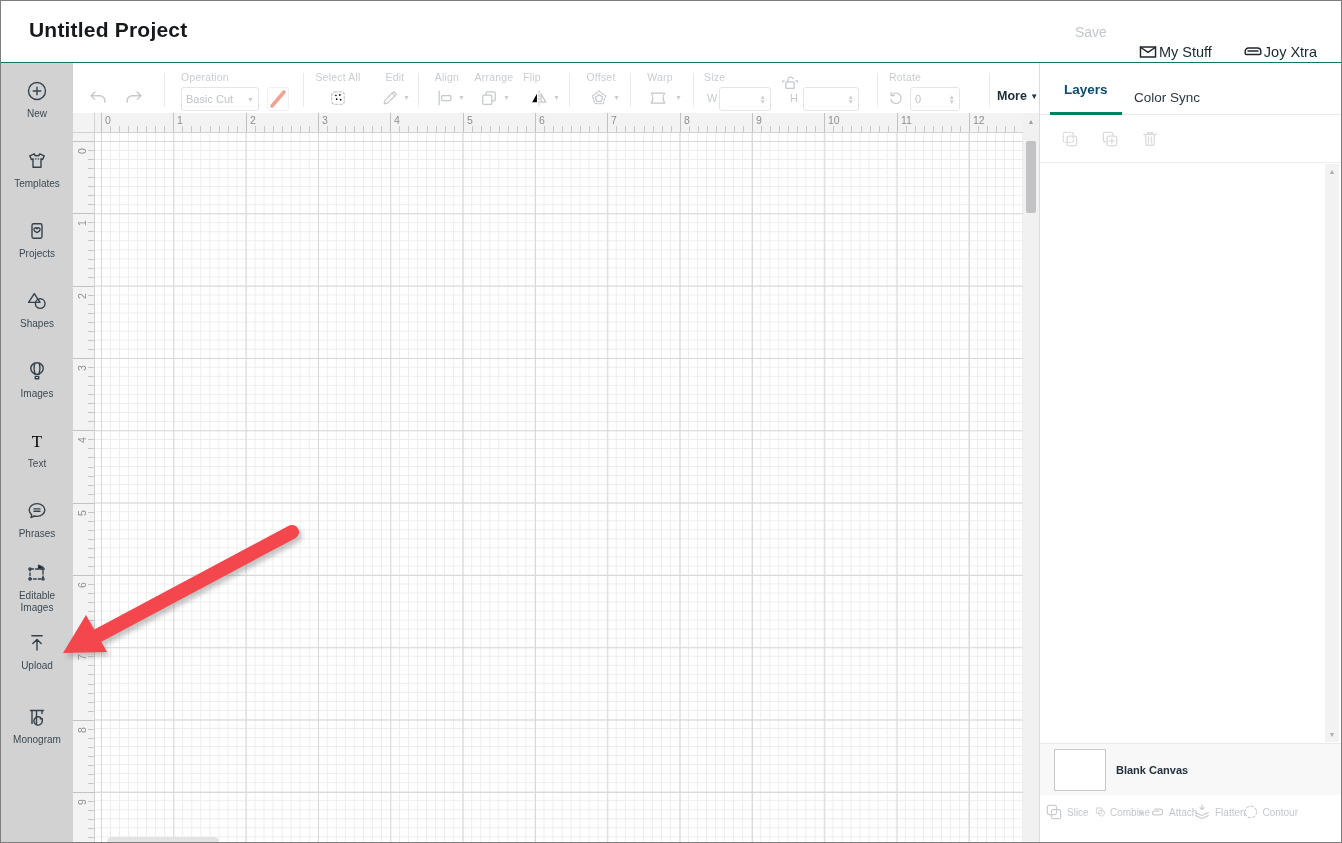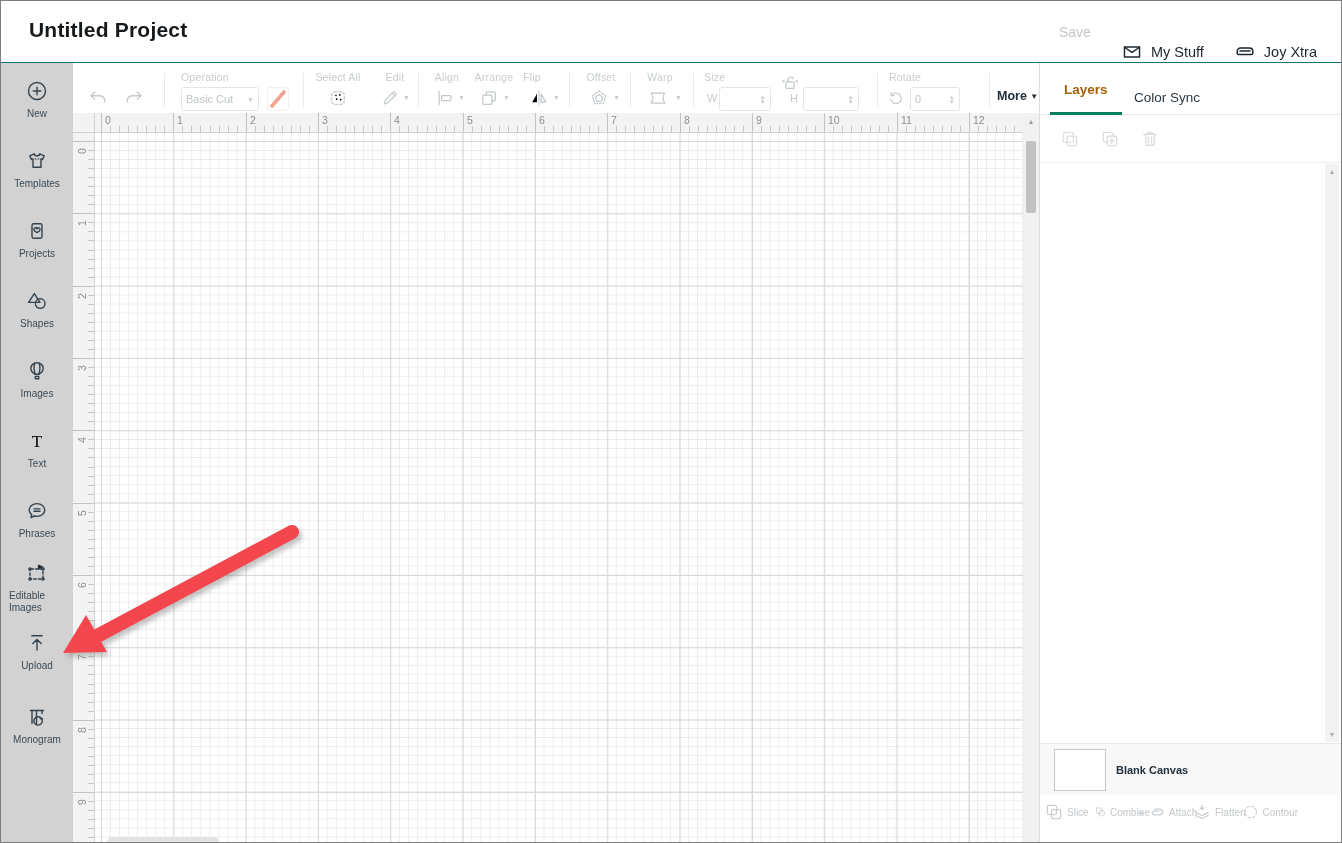--- a/index.html
+++ b/index.html
@@ -7,29 +7,29 @@
   #app { position:relative; width:1342px; height:843px; background:#fff;
          border:1px solid #7e7e7e; overflow:hidden; }
   .abs { position:absolute; }
 
   
   .header { position:absolute; left:0; top:0; width:1342px; height:62px; background:#fff;
             border-bottom:1px solid #0f766e; z-index:5; }
   .title { position:absolute; left:28px; top:17px; font-size:21px; font-weight:700; color:#15191c; letter-spacing:.2px; }
   .hright { position:absolute; right:26px; top:0; height:62px; display:flex; align-items:center; gap:30px; }
   .save { font-size:14px; color:#c2c7ca; }
-  .hitem { display:flex; align-items:center; gap:8px; font-size:14.5px; color:#1d262e; cursor:pointer;margin-top:40px; }
+  .hitem { display:flex; align-items:center; font-size:14.5px; color:#1d262e; cursor:pointer;margin-top:40px; }
   .hic { width:22px; height:22px; stroke:#1d262e; fill:none; stroke-width:1.6; stroke-linecap:round; stroke-linejoin:round; }
   .make { width:130px; height:38px; border-radius:20px; background:#e3e5e6; color:#aab1b5;
           font-size:15px; display:flex; align-items:center; justify-content:center; }
 
   
   .sidebar { position:absolute; left:0; top:62px; width:72px; height:781px; background:#d2d2d2; z-index:4; }
   .snav { position:absolute; left:0; width:72px; display:flex; flex-direction:column; align-items:center; gap:5px; cursor:pointer; }
-  .snav .lbl { font-size:10px; color:#3b4a55; text-align:left; line-height:11.5px; padding:0 2px; }
+  .snav .lbl { font-size:10px; color:#3b4a55; text-align:center; line-height:11.5px; padding:0 2px; }
   .si { width:24px; height:24px; stroke:#33424d; fill:none; stroke-width:1.4; stroke-linecap:round; stroke-linejoin:round; }
 
   
   .toolbar { position:absolute; left:72px; top:62px; width:966px; height:50px; background:#fff; z-index:3; }
   .tlabel { position:absolute; font-size:10.5px; color:#c8cdd0; letter-spacing:.2px; text-align:center; }
   .ti { stroke:#c3c9cc; fill:none; stroke-width:1.5; stroke-linecap:round; stroke-linejoin:round; }
   .tdiv { position:absolute; top:10px; width:1px; height:34px; background:#e8eaeb; }
   .caret { position:absolute; font-size:7px; color:#c9ced1; }
   .tinput { position:absolute; height:24px; border:1px solid #e3e6e7; border-radius:3px; background:#fff;
             display:flex; align-items:center; justify-content:space-between; padding:0 4px; }
@@ -62,21 +62,21 @@
         background-position:6px 8px; }
   .vscroll { position:absolute; left:1022px; top:112px; width:16px; height:730px; background:#f1f1f1; }
   .vscroll .arr { position:absolute; left:0; width:16px; text-align:center; font-size:7px; color:#9a9fa2; }
   .vscroll .thumb { position:absolute; left:3px; top:28px; width:10px; height:72px; background:#c2c2c4; border-radius:2px; }
   .hscroll-hint { position:absolute; left:106px; top:836px; width:112px; height:7px; background:#e3e3e5; border-radius:5px 5px 0 0; }
 
   
   .panel { position:absolute; left:1038px; top:62px; width:304px; height:781px; background:#fff; border-left:1px solid #dcdcdc; z-index:3; }
   .tabs { position:absolute; left:0; top:0; width:304px; height:52px; border-bottom:1px solid #eaeaea; }
   .tab { position:absolute; top:19px; font-size:13.5px; cursor:pointer; }
-  .tab.active { color:#a16207; font-weight:700; }
+  .tab.active { color:#0c4a6e; font-weight:700; }
   .tab.idle { color:#2b3944;margin-top:8px; }
   .tab-underline { position:absolute; left:10px; top:49px; width:72px; height:3px; background:#00805e; }
   .layer-actions { position:absolute; left:0; top:52px; width:304px; height:48px; border-bottom:1px solid #efefef; }
   .li { stroke:#dadcdd; fill:none; stroke-width:1.6; stroke-linecap:round; stroke-linejoin:round; }
   .panel-scroll { position:absolute; left:285px; top:101px; width:14px; height:578px; background:#f2f2f2; }
   .panel-scroll .arr { position:absolute; left:0; width:14px; text-align:center; font-size:7px; color:#aaaeb1; }
   .blank-row { position:absolute; left:0; top:680px; width:304px; height:52px; background:#f8f8f9; border-top:1px solid #e9e9e9; }
   .blank-thumb { position:absolute; left:14px; top:5px; width:52px; height:42px; background:#fff; border:1px solid #c7cacc; }
   .blank-label { position:absolute; left:76px; top:20px; font-size:11px; font-weight:700; color:#23313c; }
   .ops { position:absolute; left:0; top:732px; width:304px; height:49px; background:#fff; }

